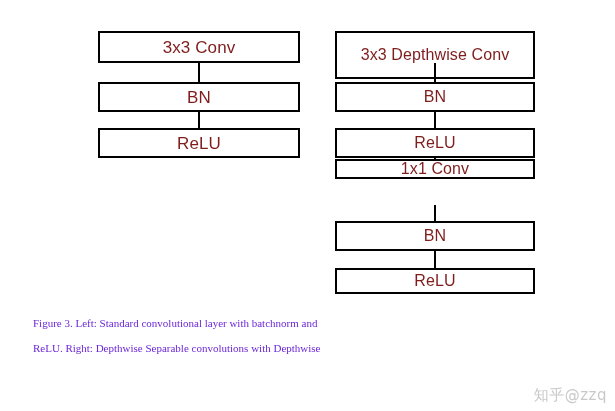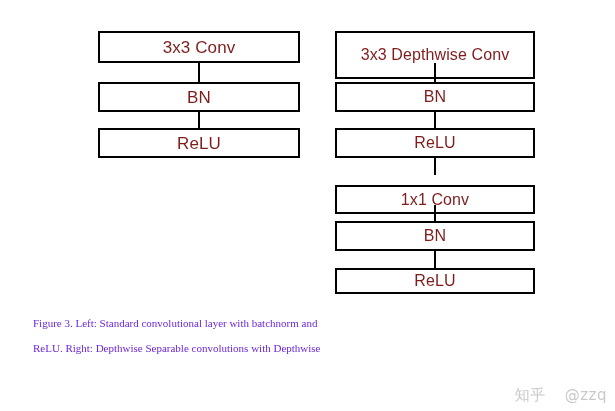--- a/index.html
+++ b/index.html
@@ -92,21 +92,21 @@
     position: absolute;
     right: 8px;
     bottom: 6px;
     font-family: "DejaVu Sans", sans-serif;
     font-size: 15px;
     color: #c9c9c9;
     letter-spacing: 0.5px;
     white-space: nowrap;
     pointer-events: none;
   }
-  .watermark .wm-logo { margin-right: 19px; }
+  .watermark .wm-logo { margin-right: 0; }
 </style>
 </head>
 <body>
 
 <div id="figure">
 
   <div class="diagram">
 
     <div class="column left" style="height:127px;">
 
@@ -136,21 +136,21 @@
       <div class="block" style="top:51px; height:30px;">
         <span class="block-label">BN</span>
       </div>
       <div class="connector" style="top:81px; height:16px;"></div>
 
       <div class="block" style="top:97px; height:30px;">
         <span class="block-label">ReLU</span>
       </div>
       <div class="connector" style="top:127px; height:17px;"></div>
 
-      <div class="block" style="top:154px; height:29px;">
+      <div class="block" style="top:128px; height:20px;">
         <span class="block-label">1x1 Conv</span>
       </div>
       <div class="connector" style="top:174px; height:16px;"></div>
 
       <div class="block" style="top:190px; height:30px;">
         <span class="block-label">BN</span>
       </div>
       <div class="connector" style="top:220px; height:17px;"></div>
 
       <div class="block" style="top:237px; height:26px;">

